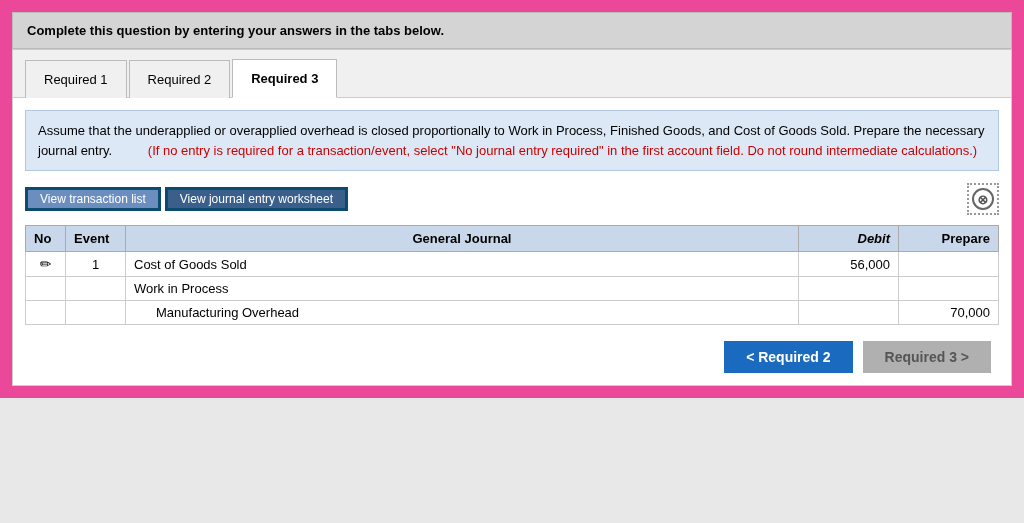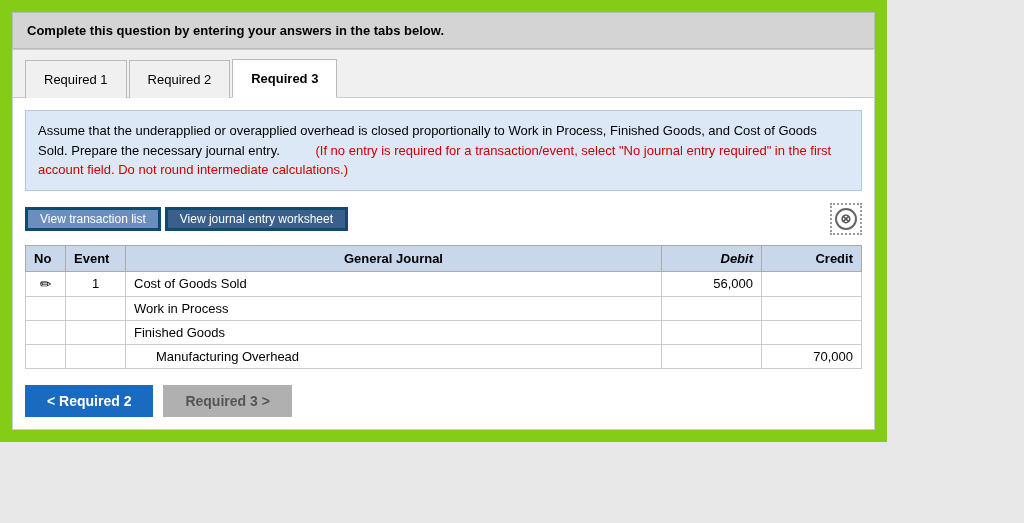--- a/index.html
+++ b/index.html
@@ -4,23 +4,23 @@
   <style>
     * { box-sizing: border-box; margin: 0; padding: 0; }
     body {
       font-family: Arial, sans-serif;
       font-size: 13px;
       background: #e8e8e8;
       width: 1024px;
       min-height: 523px;
     }
     .outer-wrapper {
-      background: #84cc16;
+      background: #ec4899;
       padding: 12px;
-      width: 887px;
+      width: 1024px;
     }
     .instruction-bar {
       background: #d4d4d4;
       border: 1px solid #bbb;
       padding: 10px 14px;
       font-weight: bold;
       font-size: 13px;
       margin-bottom: 0;
     }
     .main-content {
@@ -141,21 +141,21 @@
       text-align: right;
     }
     .journal-table tbody td.center {
       text-align: center;
     }
     .indented {
       padding-left: 30px !important;
     }
     .bottom-nav {
       display: flex;
-      justify-content: flex-start;
+      justify-content: flex-end;
       align-items: center;
       gap: 10px;
       padding: 16px 20px 12px 12px;
     }
     .btn-nav {
       padding: 8px 22px;
       font-size: 14px;
       cursor: pointer;
       border: none;
       font-weight: bold;
@@ -199,48 +199,41 @@
       </div>
     </div>
 
     <table class="journal-table">
       <thead>
         <tr>
           <th class="center" style="width:40px;">No</th>
           <th class="center" style="width:60px;">Event</th>
           <th>General Journal</th>
           <th class="right" style="width:100px;font-style:italic;">Debit</th>
-          <th class="right" style="width:100px;">Credit</th>
+          <th class="right" style="width:100px;">Prepare</th>
         </tr>
       </thead>
       <tbody id="journal-tbody">
       <tr>
             <td class="center"><span style="cursor:pointer; font-size:14px;">✏</span></td>
             <td class="center">1</td>
             <td>Cost of Goods Sold</td>
             <td class="right">56,000</td>
             <td class="right"></td>
           </tr>
           <tr>
             <td class="center"></td>
             <td class="center"></td>
             <td>Work in Process</td>
             <td class="right"></td>
             <td class="right"></td>
           </tr>
           <tr>
             <td class="center"></td>
             <td class="center"></td>
-            <td>Finished Goods</td>
-            <td class="right"></td>
-            <td class="right"></td>
-          </tr>
-          <tr>
-            <td class="center"></td>
-            <td class="center"></td>
             <td class="indented">Manufacturing Overhead</td>
             <td class="right"></td>
             <td class="right">70,000</td>
           </tr>
         </tbody>
     </table>
 
     <div class="bottom-nav">
       <button class="btn-nav blue">&lt; Required 2</button>
       <button class="btn-nav gray">Required 3 &gt;</button>

